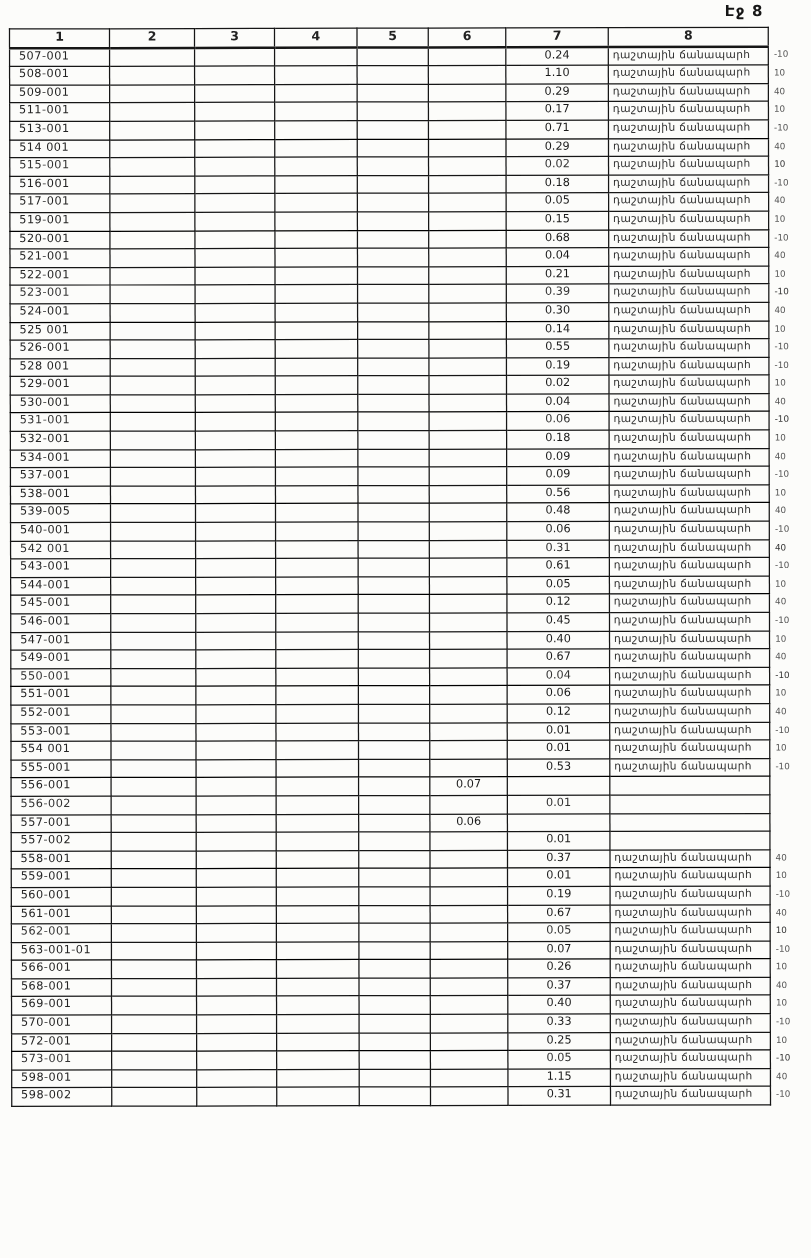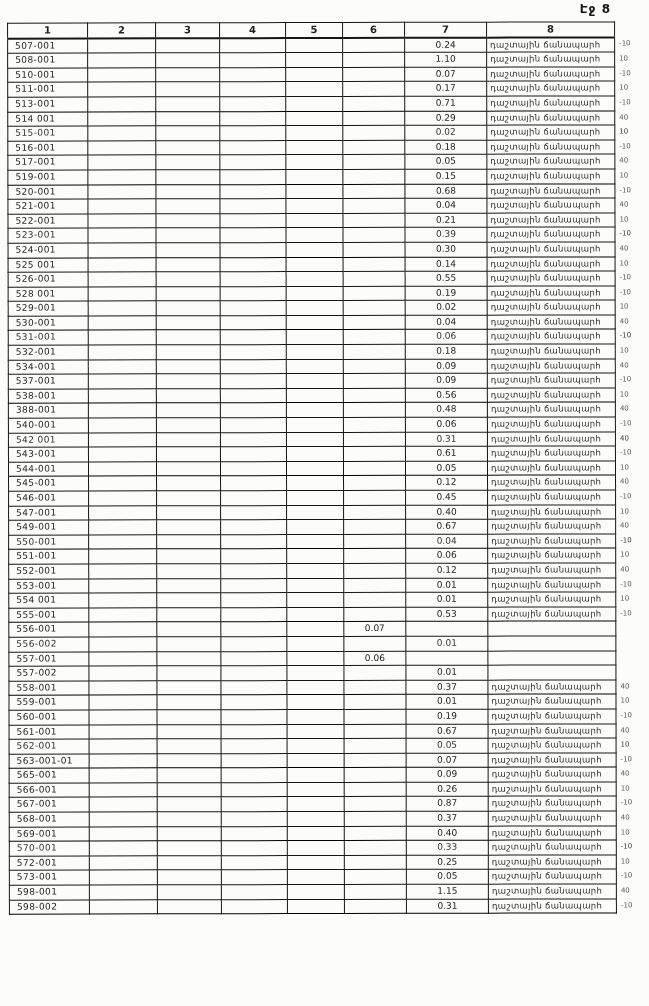--- a/index.html
+++ b/index.html
@@ -114,29 +114,29 @@
           <td class="c2"></td>
           <td class="c3"></td>
           <td class="c4"></td>
           <td class="c5"></td>
           <td class="c6"></td>
           <td class="c7">1.10</td>
           <td class="c8">դաշտային ճանապարհ</td>
           <td class="markcol">10</td>
         </tr>
         <tr>
-          <td class="c1">510-001</td>
-          <td class="c2"></td>
-          <td class="c3"></td>
-          <td class="c4"></td>
-          <td class="c5"></td>
-          <td class="c6"></td>
-          <td class="c7">0.07</td>
-          <td class="c8">դաշտային ճանապարհ</td>
-          <td class="markcol">-10</td>
+          <td class="c1">509-001</td>
+          <td class="c2"></td>
+          <td class="c3"></td>
+          <td class="c4"></td>
+          <td class="c5"></td>
+          <td class="c6"></td>
+          <td class="c7">0.29</td>
+          <td class="c8">դաշտային ճանապարհ</td>
+          <td class="markcol">40</td>
         </tr>
         <tr>
           <td class="c1">511-001</td>
           <td class="c2"></td>
           <td class="c3"></td>
           <td class="c4"></td>
           <td class="c5"></td>
           <td class="c6"></td>
           <td class="c7">0.17</td>
           <td class="c8">դաշտային ճանապարհ</td>
@@ -367,21 +367,21 @@
           <td class="c2"></td>
           <td class="c3"></td>
           <td class="c4"></td>
           <td class="c5"></td>
           <td class="c6"></td>
           <td class="c7">0.56</td>
           <td class="c8">դաշտային ճանապարհ</td>
           <td class="markcol">10</td>
         </tr>
         <tr>
-          <td class="c1">388-001</td>
+          <td class="c1">539-005</td>
           <td class="c2"></td>
           <td class="c3"></td>
           <td class="c4"></td>
           <td class="c5"></td>
           <td class="c6"></td>
           <td class="c7">0.48</td>
           <td class="c8">դաշտային ճանապարհ</td>
           <td class="markcol">40</td>
         </tr>
         <tr>
@@ -642,51 +642,29 @@
           <td class="c2"></td>
           <td class="c3"></td>
           <td class="c4"></td>
           <td class="c5"></td>
           <td class="c6"></td>
           <td class="c7">0.07</td>
           <td class="c8">դաշտային ճանապարհ</td>
           <td class="markcol">-10</td>
         </tr>
         <tr>
-          <td class="c1">565-001</td>
-          <td class="c2"></td>
-          <td class="c3"></td>
-          <td class="c4"></td>
-          <td class="c5"></td>
-          <td class="c6"></td>
-          <td class="c7">0.09</td>
-          <td class="c8">դաշտային ճանապարհ</td>
-          <td class="markcol">40</td>
-        </tr>
-        <tr>
           <td class="c1">566-001</td>
           <td class="c2"></td>
           <td class="c3"></td>
           <td class="c4"></td>
           <td class="c5"></td>
           <td class="c6"></td>
           <td class="c7">0.26</td>
           <td class="c8">դաշտային ճանապարհ</td>
           <td class="markcol">10</td>
-        </tr>
-        <tr>
-          <td class="c1">567-001</td>
-          <td class="c2"></td>
-          <td class="c3"></td>
-          <td class="c4"></td>
-          <td class="c5"></td>
-          <td class="c6"></td>
-          <td class="c7">0.87</td>
-          <td class="c8">դաշտային ճանապարհ</td>
-          <td class="markcol">-10</td>
         </tr>
         <tr>
           <td class="c1">568-001</td>
           <td class="c2"></td>
           <td class="c3"></td>
           <td class="c4"></td>
           <td class="c5"></td>
           <td class="c6"></td>
           <td class="c7">0.37</td>
           <td class="c8">դաշտային ճանապարհ</td>

